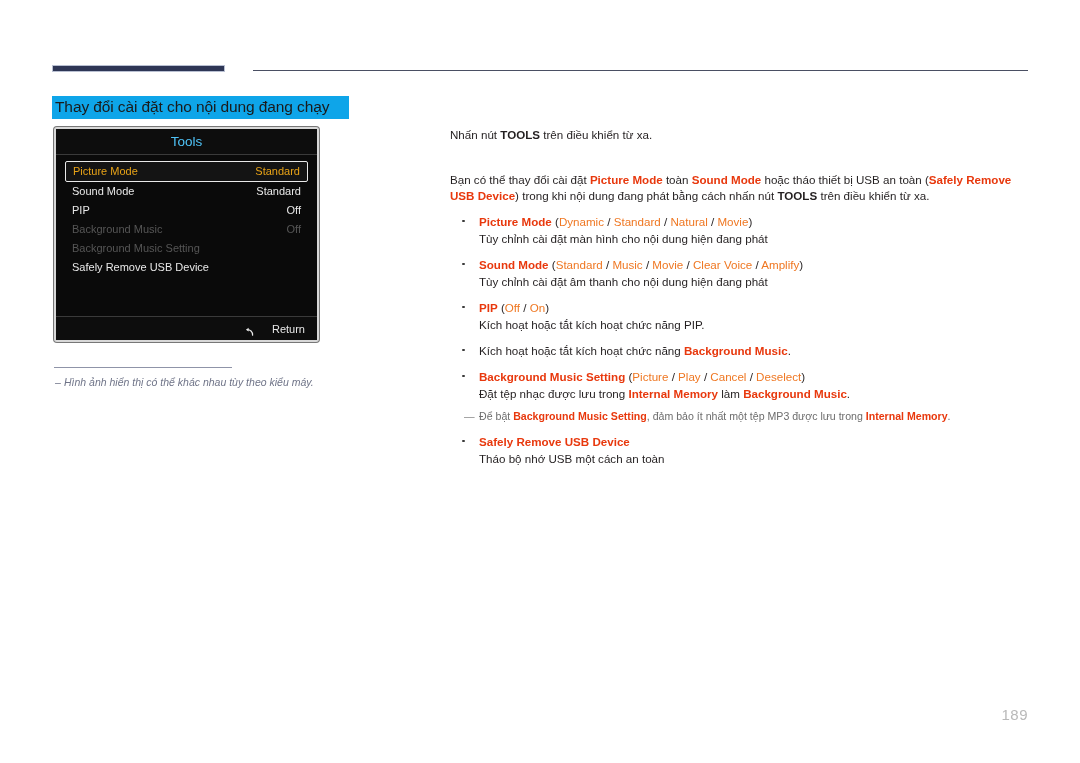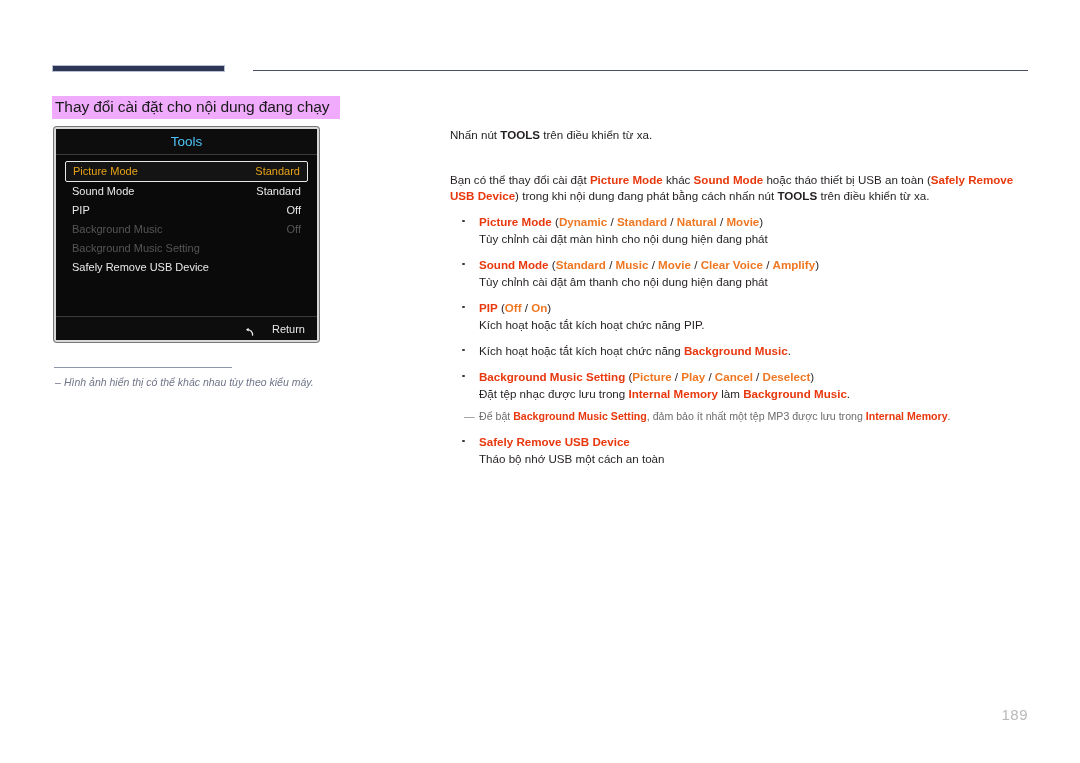--- a/index.html
+++ b/index.html
@@ -38,25 +38,25 @@
 
   
   .left-col {
     position: absolute;
     left: 52px;
     top: 96px;
     width: 372px;
   }
   .page-title {
     display: inline-block;
-    background: #f0abfc;
+    background: #0ea5e9;
     color: #1a1a1a;
     font-size: 15.5px;
     line-height: 20px;
-    padding: 1px 11px 2px 3px;
+    padding: 1px 20px 2px 3px;
     letter-spacing: -0.1px;
     white-space: nowrap;
   }
 
   
   .osd {
     position: absolute;
     left: 54px;
     top: 127px;
     width: 265px;
@@ -201,21 +201,21 @@
     font-weight: bold;
     color: #e8380d;
     line-height: 17px;
   }
   .b-desc {
     color: #231f20;
     line-height: 17px;
   }
   .opt {
     color: #ef7722;
-    font-weight: bold;
+    font-weight: normal;
     margin-top: 17px;
   }
   .sep {
     color: #231f20;
     font-weight: normal;
   }
   .paren {
     color: #231f20;
     font-weight: normal;
   }
@@ -313,21 +313,21 @@
   <span class="dash">–</span><span>Hình ảnh hiển thị có thể khác nhau tùy theo kiểu máy.</span>
 </div>
 
 <div class="right-col">
 
   <div class="para lead">
     <span>Nhấn nút </span><span class="bold">TOOLS</span><span> trên điều khiển từ xa.</span>
   </div>
 
   <div class="para lead">
-    <span>Bạn có thể thay đổi cài đặt </span><span class="red">Picture Mode</span><span> khác </span><span class="red">Sound Mode</span><span> hoặc tháo thiết bị USB an toàn (</span><span class="red">Safely Remove USB Device</span><span>) trong khi nội dung đang phát bằng cách nhấn nút </span><span class="bold">TOOLS</span><span> trên điều khiển từ xa.</span>
+    <span>Bạn có thể thay đổi cài đặt </span><span class="red">Picture Mode</span><span> toàn </span><span class="red">Sound Mode</span><span> hoặc tháo thiết bị USB an toàn (</span><span class="red">Safely Remove USB Device</span><span>) trong khi nội dung đang phát bằng cách nhấn nút </span><span class="bold">TOOLS</span><span> trên điều khiển từ xa.</span>
   </div>
 
   <ul class="bullets">
 
     <li class="bullet-item">
       <span class="dot"></span>
       <div class="b-head">
         <span>Picture Mode</span><span class="paren"> (</span><span class="opt">Dynamic</span><span class="sep"> / </span><span class="opt">Standard</span><span class="sep"> / </span><span class="opt">Natural</span><span class="sep"> / </span><span class="opt">Movie</span><span class="paren">)</span>
       </div>
       <div class="b-desc">Tùy chỉnh cài đặt màn hình cho nội dung hiện đang phát</div>

